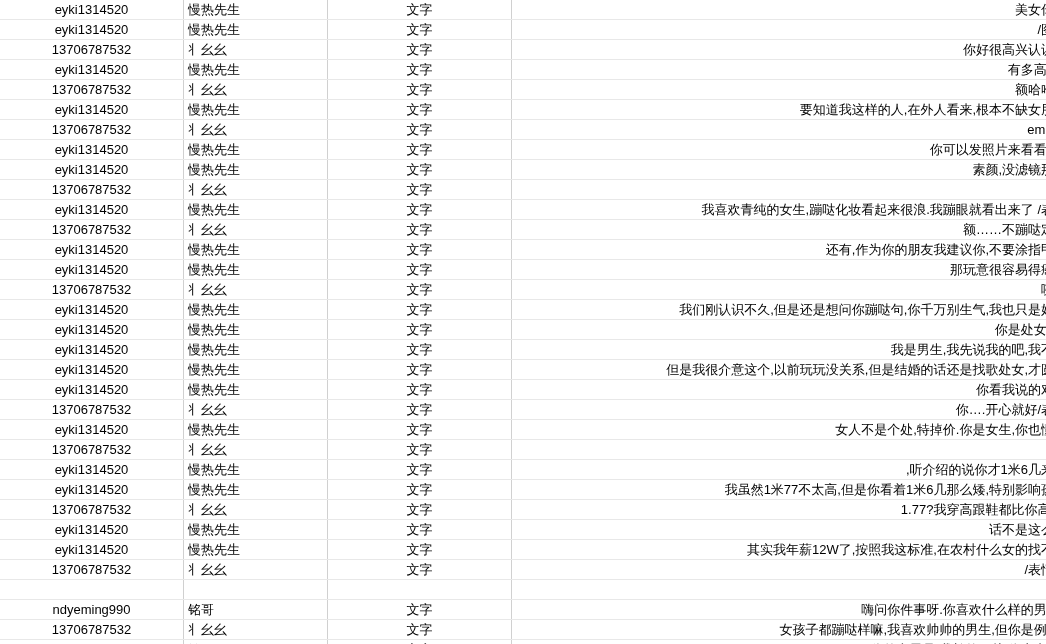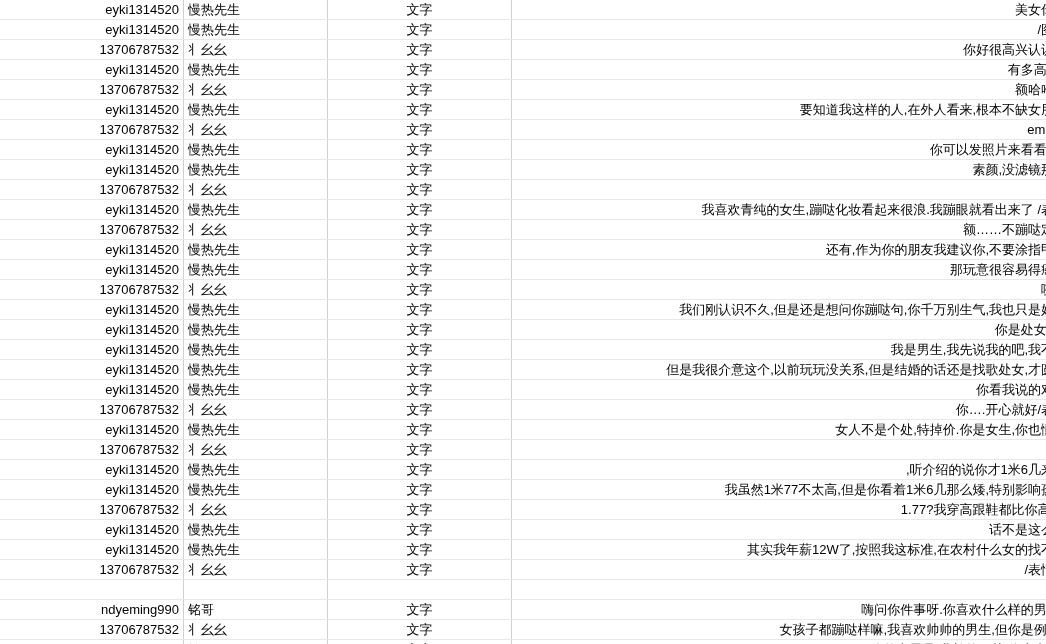--- a/index.html
+++ b/index.html
@@ -23,21 +23,21 @@
   .sheet td {
     height: 19px;
     padding: 0 4px;
     border-right: 1px solid #d0d0d0;
     border-bottom: 1px solid #e8e8e8;
     white-space: nowrap;
     overflow: hidden;
     font-size: 13px;
     line-height: 19px;
   }
-  .col-a { width: 175px; text-align: right; }
+  .col-a { width: 175px; text-align: center; }
   .col-b { width: 135px; }
   .col-c { width: 175px; text-align: center; margin-top: 12px; }
   .col-d { width: 551px; text-align: right; border-right: none; padding-right: 6px; }
   tr.blank td {
     border-bottom: 1px solid #e8e8e8;
   }
   tr.blank td.col-d { }
 </style>
 </head>
 <body>

